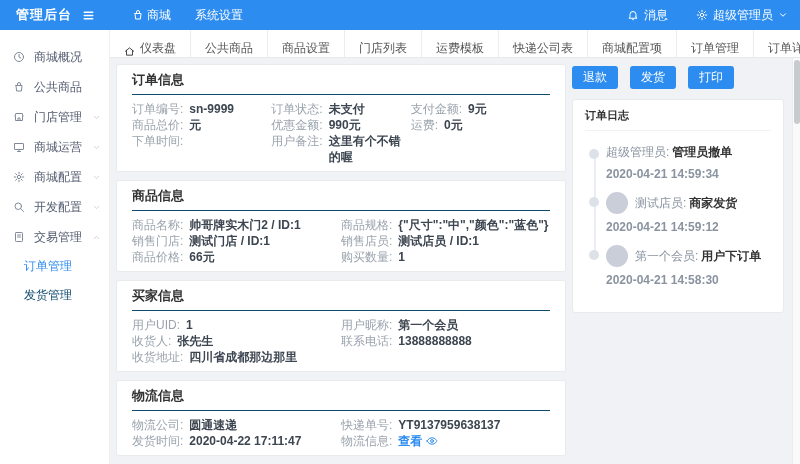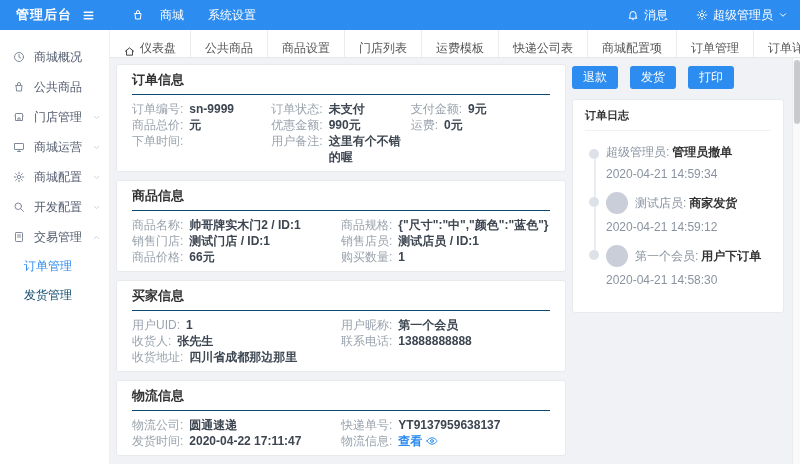--- a/index.html
+++ b/index.html
@@ -7,21 +7,21 @@
   html,body{width:800px;height:464px;overflow:hidden;background:#f0f2f5;
     font-family:"Liberation Sans","DejaVu Sans",sans-serif;font-size:12px;color:#515a6e;}
   .icon svg{display:block;}
 
   
   .topbar{height:30px;background:var(--primary);display:flex;align-items:center;color:#fff;}
   .logo-wrap{width:110px;flex:none;display:flex;align-items:center;gap:10px;padding-left:16px;
     font-size:13px;font-weight:bold;letter-spacing:1px;}
   .hamburger{cursor:pointer;display:inline-flex;}
   .top-nav{display:flex;align-items:center;margin-left:10px;flex:1;}
-  .top-nav-item{display:flex;align-items:center;gap:16px;padding:0 12px;height:30px;cursor:pointer;}
+  .top-nav-item{display:flex;align-items:center;gap:3px;padding:0 12px;height:30px;cursor:pointer;}
   .topbar-right{display:flex;align-items:center;gap:28px;padding-right:12px;}
   .top-right-item{display:flex;align-items:center;gap:5px;cursor:pointer;}
 
   
   .layout{display:flex;height:434px;}
   .sidebar{width:110px;background:#fff;flex:none;padding-top:12px;border-right:1px solid #eef0f2;}
   .side-item{display:flex;align-items:center;height:30px;padding:0 8px 0 13px;gap:9px;cursor:pointer;color:#515a6e;}
   .side-item .side-ic{color:#808a98;}
   .side-chevron{margin-left:auto;color:#c0c4cc;}
   .side-sub{height:29px;line-height:29px;padding-left:24px;cursor:pointer;color:#0c4a6e;}
@@ -54,21 +54,21 @@
   .log-card{background:#fff;border:1px solid #e8eaec;border-radius:3px;padding:0 12px 14px;}
   .log-title{padding:8px 0 7px;border-bottom:1px solid #f0f1f2;color:#333;font-weight:600;font-size:11px;}
   .log-entries{position:relative;padding-top:13px;}
   .log-entries::before{content:"";position:absolute;left:9px;top:24px;bottom:34px;width:2px;background:#eaedf1;}
   .log-entry{position:relative;padding-left:21px;margin-bottom:11px;}
   .log-dot{position:absolute;left:4px;top:5px;width:10px;height:10px;border-radius:50%;background:#dde1e8;}
   .log-line1{display:flex;align-items:center;min-height:17px;}
   .log-avatar{width:22px;height:22px;border-radius:50%;background:#c9ced8;margin-right:7px;flex:none;}
   .log-who{color:#8a93a0;margin-right:3px;white-space:nowrap;}
   .log-action{color:#333;font-weight:700;white-space:nowrap;}
-  .log-time{color:#8a93a0;margin-top:6px;}
+  .log-time{color:#8a93a0;margin-top:6px;font-weight:bold;}
 
   
   .v-scrollbar{position:absolute;right:0;top:0;bottom:0;width:8px;background:#fafafa;border-left:1px solid #ececec;}
   .v-thumb{width:6px;margin:2px auto 0;height:64px;background:#c8cbce;border-radius:3px;cursor:pointer;}
 </style>
 </head>
 <body>
 
 <header class="topbar">
   <div class="logo-wrap">

